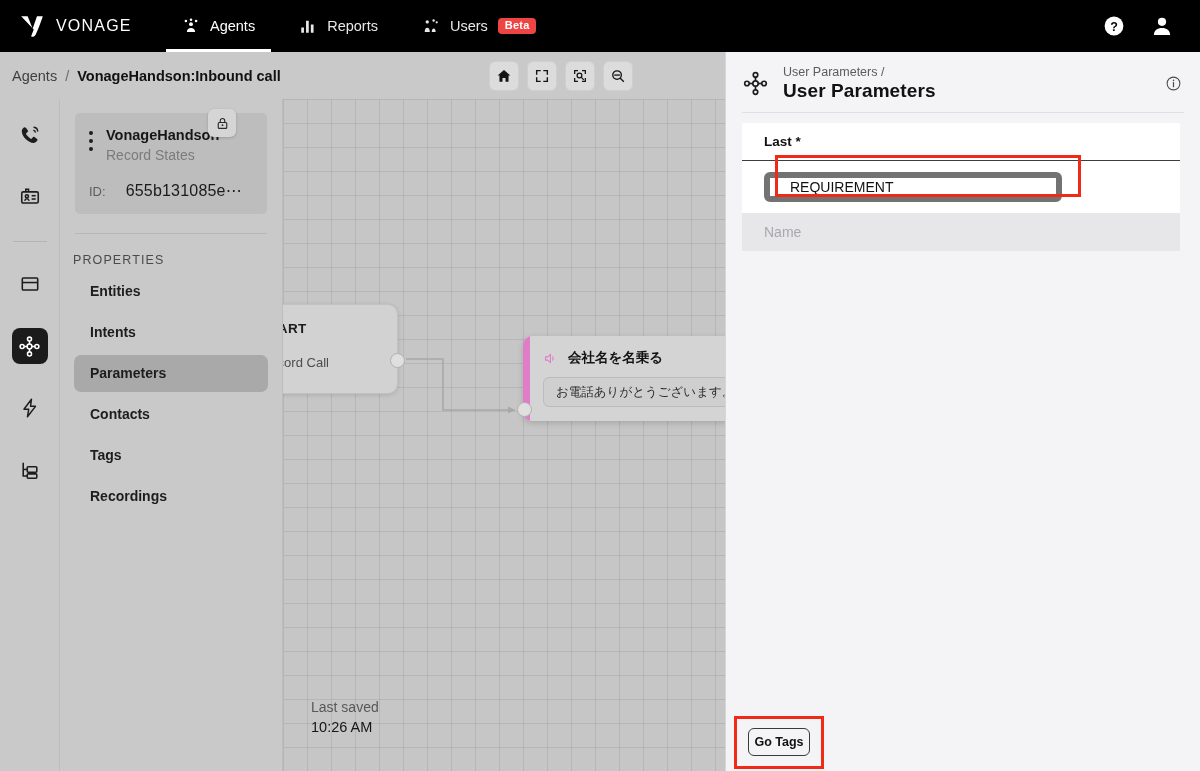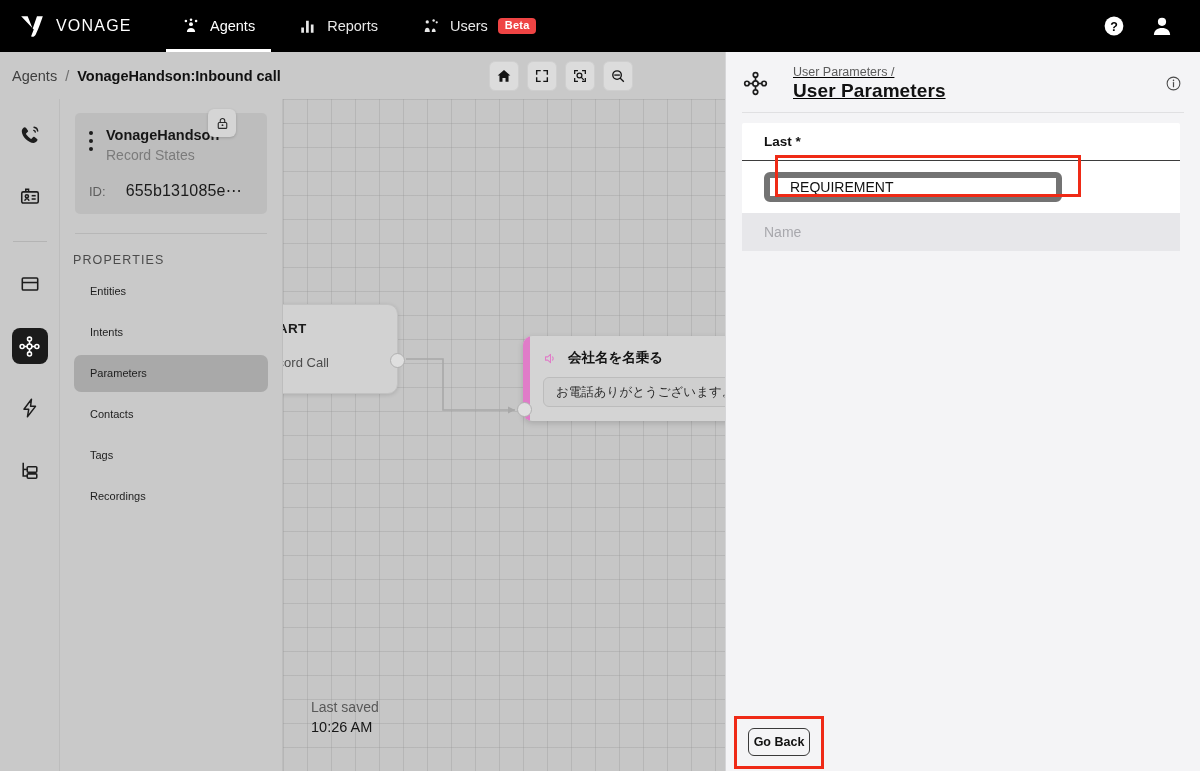--- a/index.html
+++ b/index.html
@@ -91,22 +91,23 @@
     background: #d5d5d5; border-radius: 6px; display: flex; align-items: center;
     justify-content: center; box-shadow: 0 1px 3px rgba(0,0,0,.18); cursor: pointer;
   }
   .props-sep { height: 1px; background: #b7b7b7; margin: 19px 15px 0; }
   .props-title {
     font-size: 12.5px; color: #4b4b4b; letter-spacing: 1.1px; font-weight: 400;
     padding: 19px 0 6px 13px;
   }
   .prop-item {
     margin: 0 14px; height: 37px; display: flex; align-items: center;
-    padding-left: 16px; font-size: 11px; color: #1d1d1d; border-radius: 7px;
+    padding-left: 16px; font-size: 14px; color: #1d1d1d; border-radius: 7px;
     cursor: pointer;
+    font-weight: bold;
   }
   .prop-item.active { background: #a9a9a9; }
   .prop-gap { height: 4px; }
 
   
   .canvas {
     position: absolute; left: 283px; top: 99px; width: 442px; height: 672px;
     background-color: #c6c6c6; overflow: hidden;
     background-image:
       linear-gradient(to right, rgba(150,150,150,.32) 1px, transparent 1px),
@@ -140,21 +141,21 @@
   .lastsaved { position: absolute; left: 28px; top: 598px; }
   .lastsaved .l1 { font-size: 14px; color: #585858; line-height: 1.45; }
   .lastsaved .l2 { font-size: 14.5px; color: #161616; line-height: 1.45; }
 
   
   .rpanel {
     position: absolute; left: 725px; top: 52px; width: 475px; height: 719px;
     background: #f4f4f6; border-left: 1px solid #d6d6d8;
   }
   .rp-head { display: flex; align-items: center; padding: 13px 18px 0 16px; }
-  .rp-head-txt { margin-left: 24px; flex: 1; text-decoration: underline; }
+  .rp-head-txt { margin-left: 14px; flex: 1; }
   .rp-crumb { font-size: 12.5px; color: #5c5c5c; }
   .rp-title { font-size: 19px; font-weight: 700; color: #111; letter-spacing: .1px; margin-top: 1px; }
   .rp-sep { height: 1px; background: #e0e0e2; margin: 10px 16px 0 16px; }
   .table { margin: 10px 20px 0 16px; background: #fff; border-radius: 2px; }
   .th { height: 38px; display: flex; align-items: center; padding-left: 22px;
         font-size: 13.5px; font-weight: 700; color: #111; border-bottom: 1px solid #3d3d3d; }
   .tr-input { height: 52px; display: flex; align-items: center; padding-left: 22px; background: #fff; }
   .txt-field {
     width: 298px; height: 30px; border: 6px solid #737373; border-radius: 6px;
     background: #fff; font-family: "Liberation Sans", sans-serif; font-size: 14px;
@@ -448,19 +449,19 @@
     <div class="rp-sep"></div>
 
     <div class="table">
       <div class="th">Last *</div>
       <div class="tr-input">
         <input class="txt-field" type="text" value="REQUIREMENT" style="">
       </div>
       <div class="tr-ghost">Name</div>
     </div>
 
-    <button class="go-back">Go Back</button>
+    <button class="go-back">Go Tags</button>
 
     <div class="anno anno-input"></div>
     <div class="anno anno-go"></div>
   </div>
 
 </div>
 
 </body></html>

